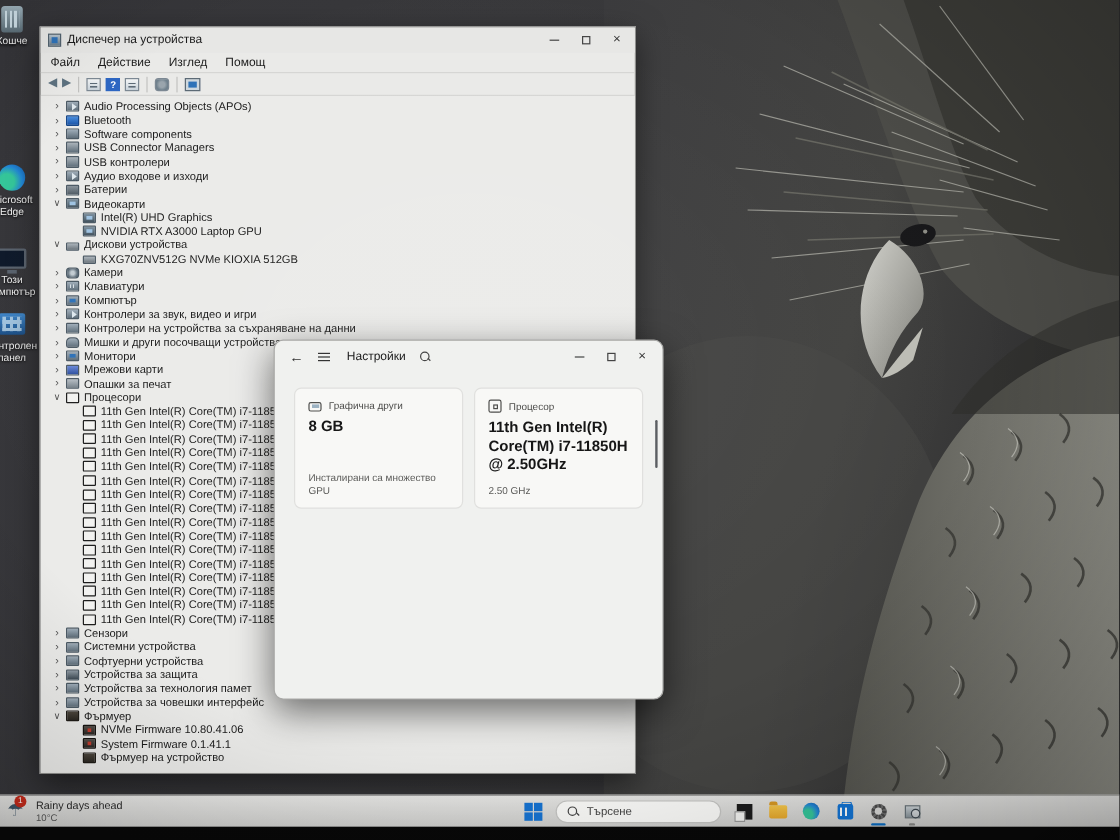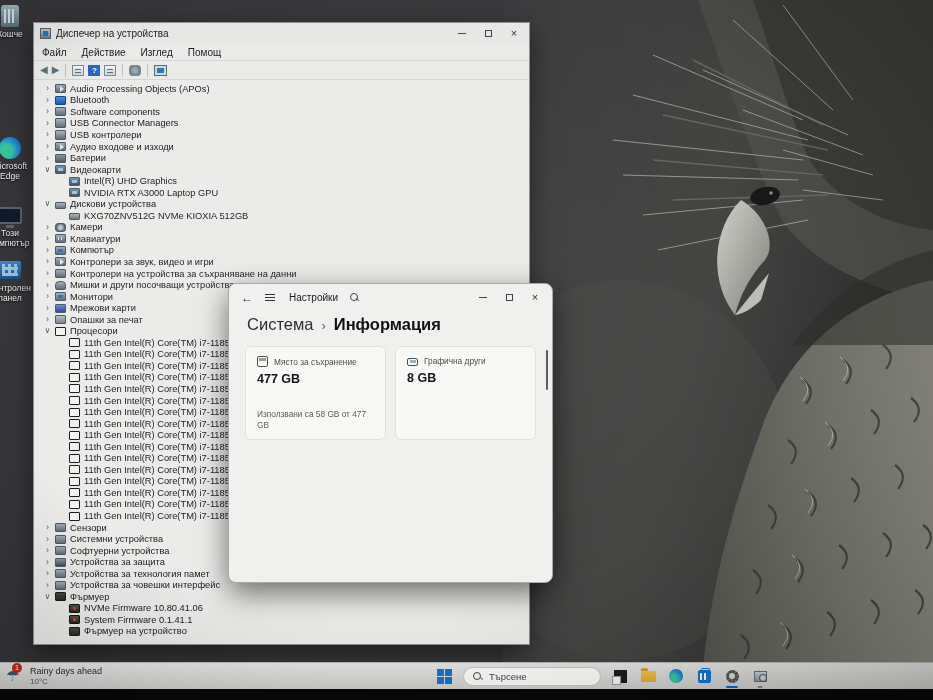--- a/index.html
+++ b/index.html
@@ -551,40 +551,36 @@
             <span class="minim-glyph" data-name="minimize-icon"></span>
           </span>
         <span class="winbtn" data-name="maximize-button">
             <span class="maxim-glyph" data-name="maximize-icon"></span>
           </span>
         <span class="winbtn" data-name="close-button">
             <span class="close-glyph" data-name="close-icon">×</span>
           </span>
       </span>
     </div>
-    <div class="st-crumb" data-name="breadcrumb">
-      <span class="crumb-parent" data-name="breadcrumb-system">Система</span>
-      <span class="crumb-sep" data-name="breadcrumb-separator">›</span>
-      <span class="crumb-current" data-name="page-title">Информация</span>
-    </div>
     <div class="st-cards" data-name="about-cards" id="st-cards">
-        <div class="card" data-name="about-card">
-          <div class="card-head" data-name="about-card-header">
-            <span class="cicon" data-name="storage-icon"></span>
-            <span class="card-label" data-name="about-card-label">Място за съхранение</span>
-          </div>
-          <div class="card-value" data-name="about-card-value">477 GB</div>
-          <div class="card-detail" data-name="about-card-detail">Използвани са 58 GB от 477 GB</div>
-        </div>
         <div class="card" data-name="about-card">
           <div class="card-head" data-name="about-card-header">
             <span class="cicon" data-name="gpu-icon"></span>
             <span class="card-label" data-name="about-card-label">Графична други</span>
           </div>
           <div class="card-value" data-name="about-card-value">8 GB</div>
+          <div class="card-detail" data-name="about-card-detail">Инсталирани са множество GPU</div>
+        </div>
+        <div class="card" data-name="about-card">
+          <div class="card-head" data-name="about-card-header">
+            <span class="cicon" data-name="cpu-icon"></span>
+            <span class="card-label" data-name="about-card-label">Процесор</span>
+          </div>
+          <div class="card-value" data-name="about-card-value">11th Gen Intel(R) Core(TM) i7-11850H @ 2.50GHz</div>
+          <div class="card-detail" data-name="about-card-detail">2.50 GHz</div>
         </div>
       </div>
     <div class="st-scroll" data-name="settings-scrollbar"></div>
   </div>
 
   <div class="taskbar" data-name="taskbar">
     <div class="weather" data-name="weather-widget">
       <span class="umbrella" data-name="umbrella-icon">☂<span class="wbadge" data-name="notification-badge">1</span></span>
       <span class="wtext">
         <span class="wline1" data-name="weather-headline">Rainy days ahead</span>

